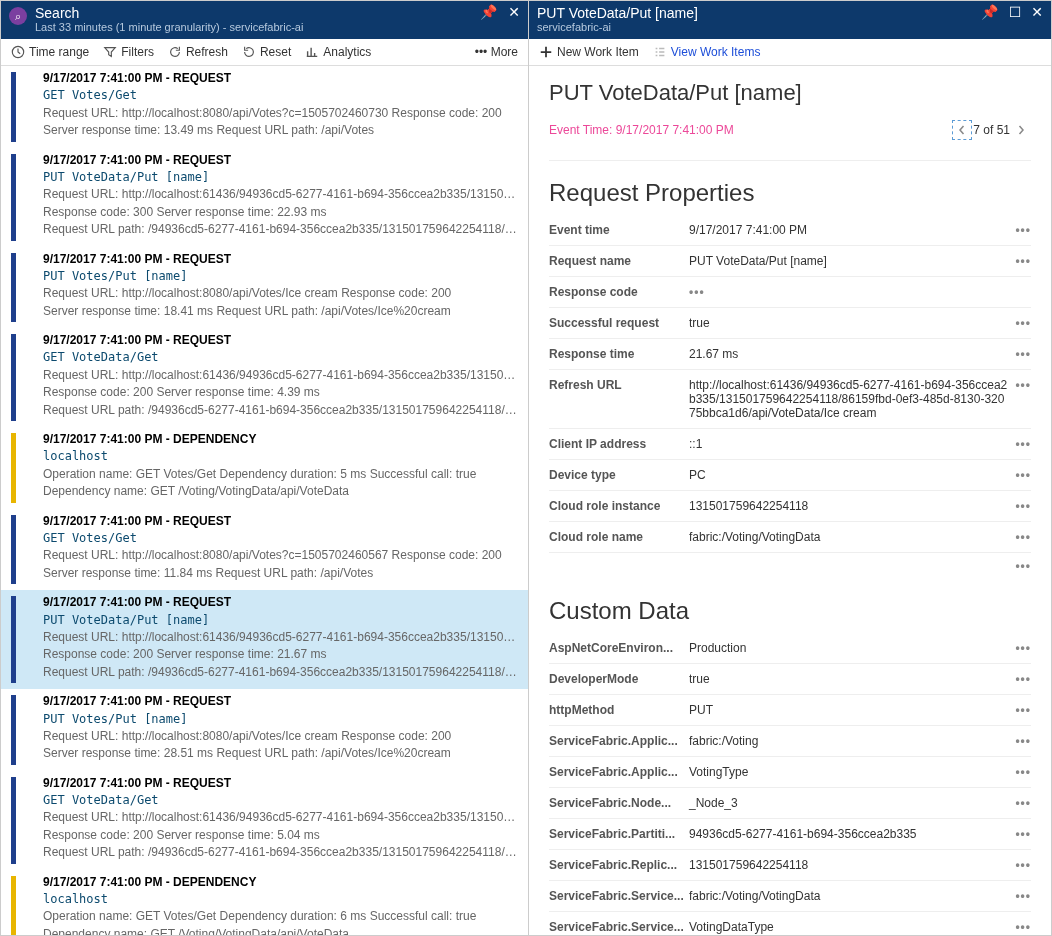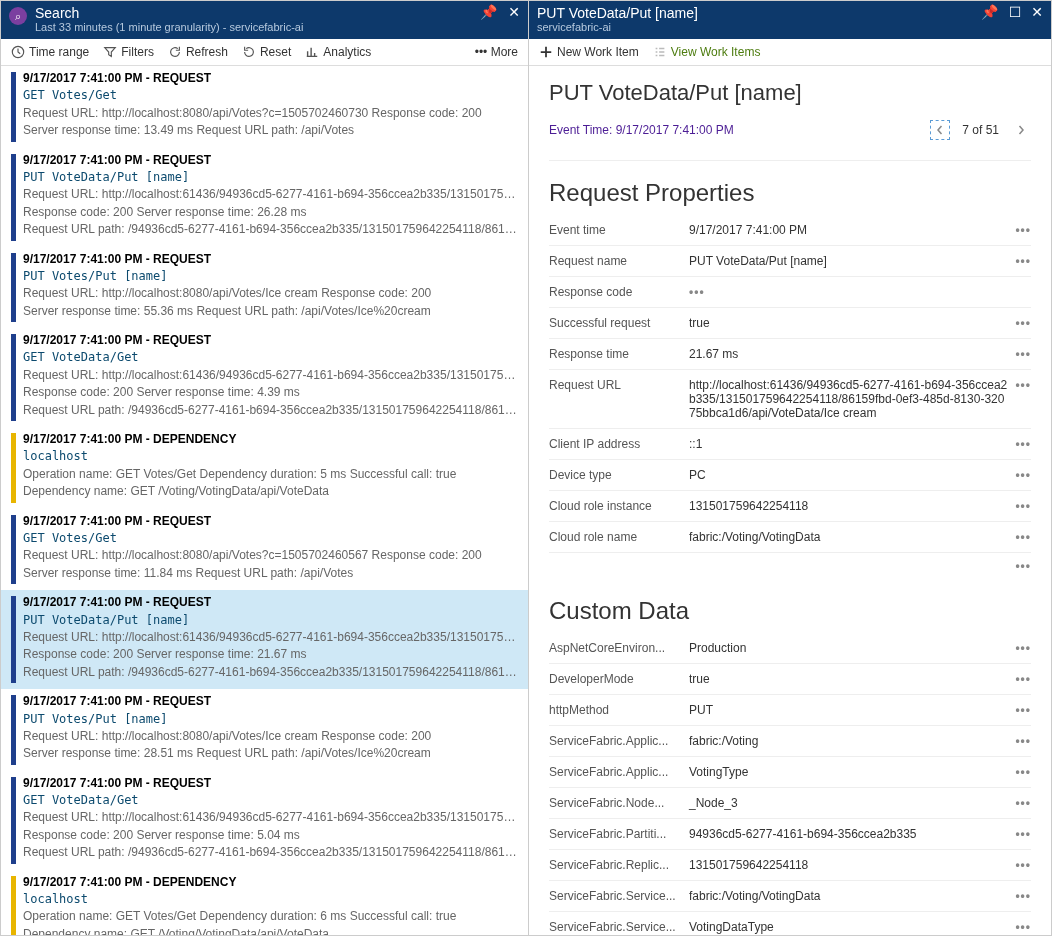--- a/index.html
+++ b/index.html
@@ -9,53 +9,53 @@
 .panel-right { flex: 1; }
 .titlebar { background: #0d396b; color: #fff; display: flex; align-items: flex-start; padding: 4px 8px 6px 8px; }
 .titlebar .title-main { font-size: 14px; font-weight: 400; }
 .titlebar .title-sub { font-size: 11px; color: #b6c9de; }
 .titlebar-left .icon-round { width: 18px; height: 18px; border-radius: 50%; background: #7b3fa0; color:#fff; display:inline-flex; align-items:center; justify-content:center; font-size:11px; margin-right:8px; margin-top:2px; flex-shrink:0;}
 .titlebar .title-text { flex: 1; }
 .titlebar .win-icons { display:flex; gap:10px; margin-top:0; }
 .titlebar .win-icons span { cursor:pointer; color:#fff; font-size:14px; line-height:1; }
 .toolbar { display:flex; align-items:center; padding: 6px 10px; border-bottom:1px solid #ddd; gap:14px; font-size:12px; color:#333; }
 .toolbar .tb-item { display:flex; align-items:flex-start; gap:4px; cursor:pointer; }
-.toolbar .tb-item.disabled { color:#4d7c0f; cursor:default; }
+.toolbar .tb-item.disabled { color:#1d4ed8; cursor:default; }
 .toolbar .spacer { flex:1; }
 .ico { width:14px; height:14px; display:inline-block; }
 
 .results { flex:1; overflow-y:auto; overflow-x:hidden; position:relative; }
 .results::-webkit-scrollbar { width:16px; }
 .results::-webkit-scrollbar-track { background:#f0f0f0; }
 .results::-webkit-scrollbar-thumb { background:#c1c1c1; }
 
 .entry { padding: 4px 0 8px 22px; position:relative; font-size:12px; line-height:1.45; cursor:pointer; }
 .entry .bar { position:absolute; left:10px; top:6px; bottom:6px; width:5px; }
 .entry .bar.req { background:#1f3f8c; }
 .entry .bar.dep { background:#e8b500; }
 .entry-head { font-weight:bold; color:#000; }
 .entry-mono { font-family: Consolas, monospace; font-size:12px; color:#0c4a6e; }
 .entry-gray { color:#666; }
 .entry.selected { background:#cfe8f6; }
-.entry .line { white-space:nowrap; overflow:hidden; text-overflow:ellipsis; padding-right:8px; }
+.entry .line { white-space:nowrap; overflow:hidden; text-overflow:ellipsis; padding-right:8px;margin-left:20px; }
 
 .detail-body { flex:1; overflow-y:auto; padding: 0 20px 20px 20px; }
 .detail-body::-webkit-scrollbar { width:16px; }
 .detail-body::-webkit-scrollbar-track { background:#f0f0f0; }
 .detail-body::-webkit-scrollbar-thumb { background:#c1c1c1; }
 .detail-title-h { font-size:22px; font-weight:300; color:#333; padding: 14px 0 0 0; }
 .event-row { display:flex; align-items:center; padding:14px 0 20px 0; border-bottom:1px solid #eee; }
-.event-row .lbl { color:#4c1d95; }
-.event-row .pager { margin-left:auto; display:flex; align-items:center; gap:12px;padding-left:43px; }
+.event-row .lbl { color:#ec4899; }
+.event-row .pager { margin-left:auto; display:flex; align-items:center; gap:1px;padding-left:43px; }
 .pager .pg-btn { width:20px; height:20px; display:flex; align-items:center; justify-content:center; cursor:pointer; color:#888; border:1px solid transparent; }
 .pager .pg-btn.active-outline { border:1px dashed #5b9bd5; }
 .section-h { font-size:24px; font-weight:300; color:#333; margin: 18px 0 8px 0; }
 .prop-table { width:100%; }
 .prop-row { display:flex; align-items:flex-start; border-bottom:1px solid #eee; padding:8px 0; }
-.prop-row .pk { width:140px; color:#555; flex-shrink:0; white-space:nowrap; overflow:hidden; text-overflow:ellipsis; }
+.prop-row .pk { width:140px; color:#555; flex-shrink:0; white-space:nowrap; overflow:hidden; text-overflow:ellipsis;font-weight:bold; }
 .prop-row .pv { flex:1; color:#333; word-break:break-all; padding-right:8px; }
 .prop-row .dots { color:#888; cursor:pointer; font-weight:bold; letter-spacing:1px; flex-shrink:0; }
 .dots-standalone { text-align:right; padding:6px 0; color:#888; font-weight:bold; letter-spacing:1px; cursor:pointer;}
 svg { display:block; }
 </style>
 </head>
 <body>
 
 <div class="panel panel-left">
   <div class="titlebar titlebar-left">
@@ -112,29 +112,29 @@
         <div class="entry-head line">9/17/2017 7:41:00 PM - REQUEST</div>
         <div class="entry-mono line">GET Votes/Get</div>
         <div class="entry-gray line">Request URL: http://localhost:8080/api/Votes?c=1505702460730  Response code: 200</div>
         <div class="entry-gray line">Server response time: 13.49 ms  Request URL path: /api/Votes</div>
       </div>
       <div class="entry">
         <div class="bar req"></div>
         <div class="entry-head line">9/17/2017 7:41:00 PM - REQUEST</div>
         <div class="entry-mono line">PUT VoteData/Put [name]</div>
         <div class="entry-gray line">Request URL: http://localhost:61436/94936cd5-6277-4161-b694-356ccea2b335/131501759642...</div>
-        <div class="entry-gray line">Response code: 200  Server response time: 26.28 ms</div>
+        <div class="entry-gray line">Response code: 300  Server response time: 22.93 ms</div>
         <div class="entry-gray line">Request URL path: /94936cd5-6277-4161-b694-356ccea2b335/131501759642254118/86159fb...</div>
       </div>
       <div class="entry">
         <div class="bar req"></div>
         <div class="entry-head line">9/17/2017 7:41:00 PM - REQUEST</div>
         <div class="entry-mono line">PUT Votes/Put [name]</div>
         <div class="entry-gray line">Request URL: http://localhost:8080/api/Votes/Ice cream  Response code: 200</div>
-        <div class="entry-gray line">Server response time: 55.36 ms  Request URL path: /api/Votes/Ice%20cream</div>
+        <div class="entry-gray line">Server response time: 18.41 ms  Request URL path: /api/Votes/Ice%20cream</div>
       </div>
       <div class="entry">
         <div class="bar req"></div>
         <div class="entry-head line">9/17/2017 7:41:00 PM - REQUEST</div>
         <div class="entry-mono line">GET VoteData/Get</div>
         <div class="entry-gray line">Request URL: http://localhost:61436/94936cd5-6277-4161-b694-356ccea2b335/131501759642...</div>
         <div class="entry-gray line">Response code: 200  Server response time: 4.39 ms</div>
         <div class="entry-gray line">Request URL path: /94936cd5-6277-4161-b694-356ccea2b335/131501759642254118/86159fb...</div>
       </div>
       <div class="entry">
@@ -249,21 +249,21 @@
           <div class="pk">Successful request</div>
           <div class="pv">true</div>
           <div class="dots">•••</div>
         </div>
         <div class="prop-row">
           <div class="pk">Response time</div>
           <div class="pv">21.67 ms</div>
           <div class="dots">•••</div>
         </div>
         <div class="prop-row">
-          <div class="pk">Request URL</div>
+          <div class="pk">Refresh URL</div>
           <div class="pv">http://localhost:61436/94936cd5-6277-4161-b694-356ccea2b335/131501759642254118/86159fbd-0ef3-485d-8130-32075bbca1d6/api/VoteData/Ice cream</div>
           <div class="dots">•••</div>
         </div>
         <div class="prop-row">
           <div class="pk">Client IP address</div>
           <div class="pv">::1</div>
           <div class="dots">•••</div>
         </div>
         <div class="prop-row">
           <div class="pk">Device type</div>

